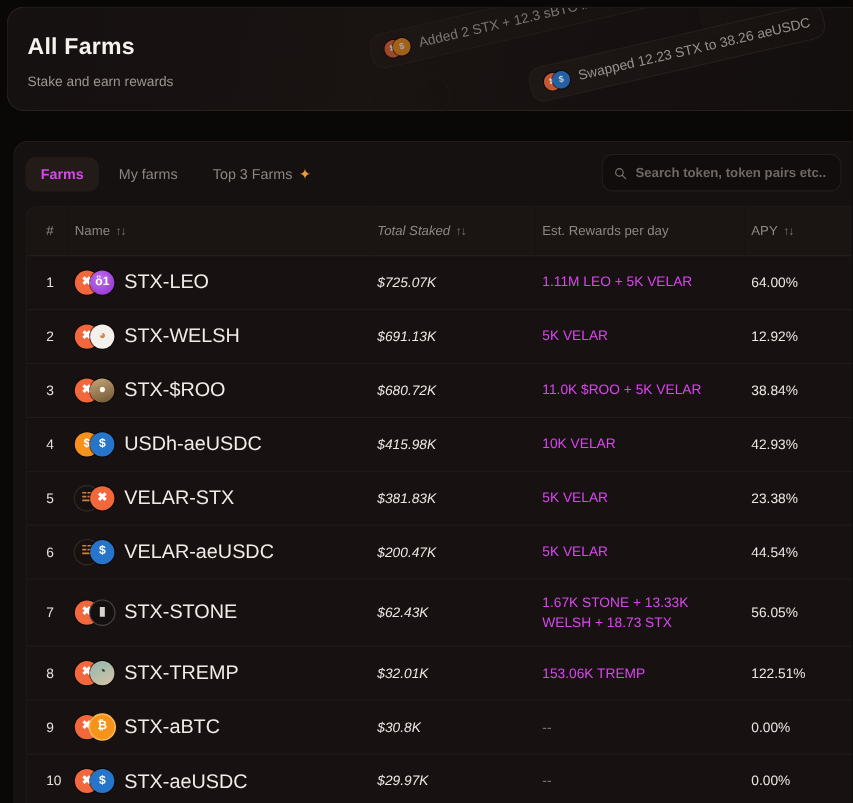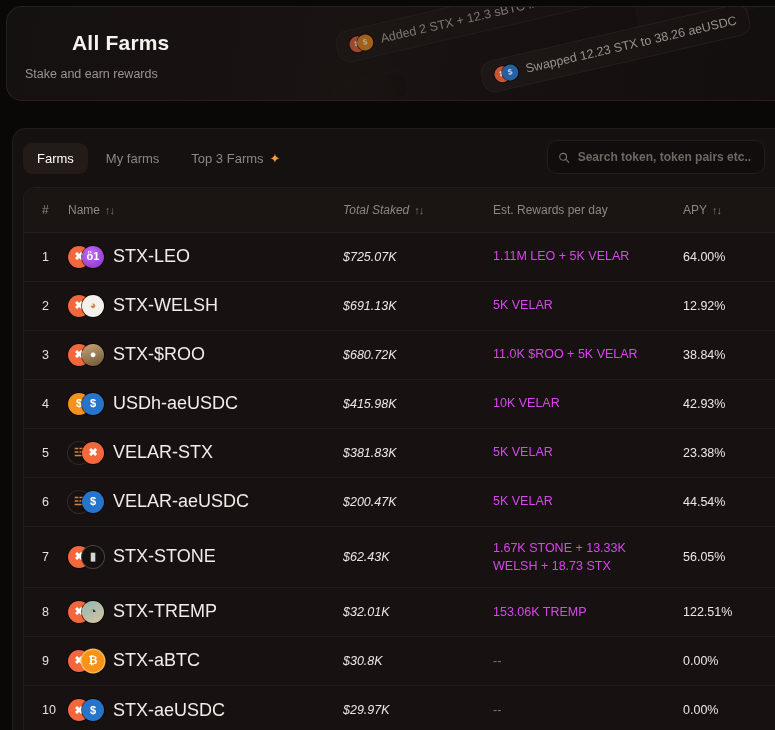--- a/index.html
+++ b/index.html
@@ -18,21 +18,20 @@
     background: linear-gradient(100deg, #151110 0%, #191312 45%, #130f0e 100%);
     border: 1px solid #2a211d;
     border-right: none;
     border-radius: 16px 0 0 16px;
     overflow: hidden;
   }
   .hero-title {
     position: absolute; left: 18px; top: 24px;
     font-size: 21px; font-weight: bold; color: #f6f2ee;
     letter-spacing: .2px;
-    margin-left: 47px;
   }
   .hero-sub {
     position: absolute; left: 18px; top: 60px;
     font-size: 12.5px; color: #9b9490;
   }
   .hero-deco {
     position: absolute; right: 0; top: 0; bottom: 0; left: 300px;
     overflow: hidden;
   }
   .notif {
@@ -88,21 +87,21 @@
     display: flex; align-items: center;
     padding: 0 12px 0 10px;
   }
   .tabs { display: flex; align-items: center; gap: 4px; }
   .tab {
     font-size: 13px; color: #8d8681;
     padding: 8px 14px; border-radius: 9px;
     cursor: pointer; white-space: nowrap;
     display: flex; align-items: center; gap: 6px;
   }
-  .tab.active { background: #221b18; color: #ffffff; font-weight: normal; align-items: flex-end; }
+  .tab.active { background: #221b18; color: #d946ef; font-weight: bold; align-items: flex-end; }
   .sparkle { color: #f29a3a; font-size: 13px; line-height: 1; }
 
   .search {
     position: absolute; right: 10px; top: 11px;
     width: 218px; height: 34px;
     background: #110d0c; border: 1px solid #241d1a;
     border-radius: 10px;
     display: flex; align-items: center; gap: 8px;
     padding: 0 10px;
   }

